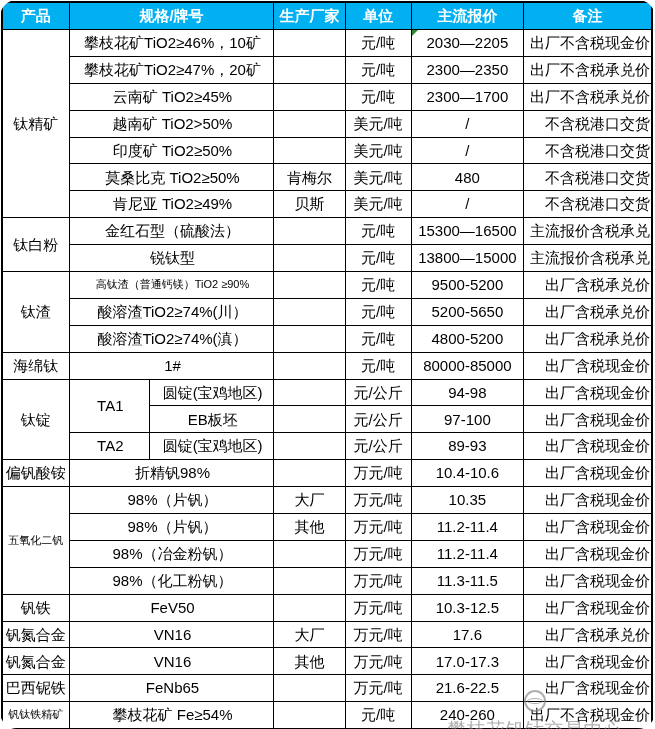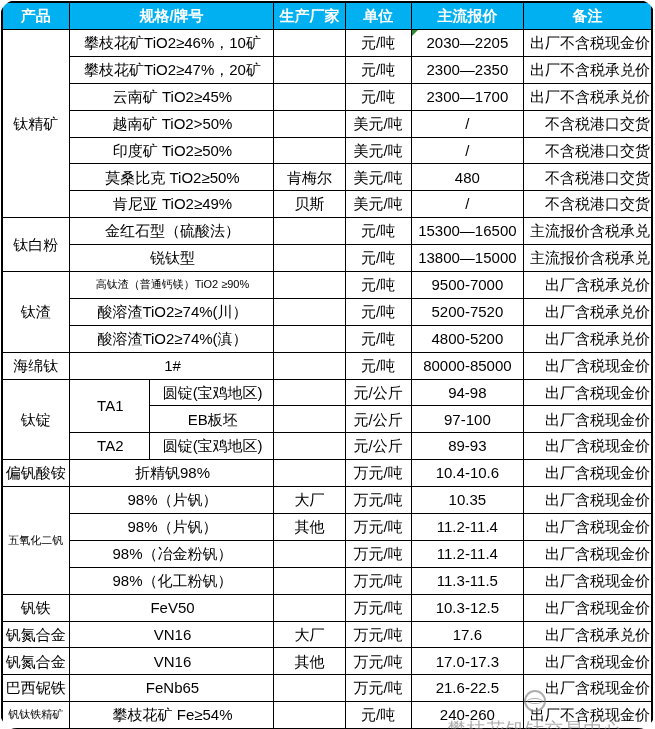--- a/index.html
+++ b/index.html
@@ -140,28 +140,28 @@
           <td class="mfr"></td>
           <td class="unit">元/吨</td>
           <td class="price">13800—15000</td>
           <td class="note">主流报价含税承兑</td>
         </tr>
         <tr>
           <td class="prod" rowspan="3">钛渣</td>
           <td class="spec shrink" colspan="2">高钛渣（普通钙镁）TiO2 ≥90%</td>
           <td class="mfr"></td>
           <td class="unit">元/吨</td>
-          <td class="price">9500-7000</td>
+          <td class="price">9500-5200</td>
           <td class="note">出厂含税承兑价</td>
         </tr>
         <tr>
           <td class="spec" colspan="2">酸溶渣TiO2≥74%(川）</td>
           <td class="mfr"></td>
           <td class="unit">元/吨</td>
-          <td class="price">5200-7520</td>
+          <td class="price">5200-5650</td>
           <td class="note">出厂含税承兑价</td>
         </tr>
         <tr>
           <td class="spec" colspan="2">酸溶渣TiO2≥74%(滇）</td>
           <td class="mfr"></td>
           <td class="unit">元/吨</td>
           <td class="price">4800-5200</td>
           <td class="note">出厂含税承兑价</td>
         </tr>
         <tr>

